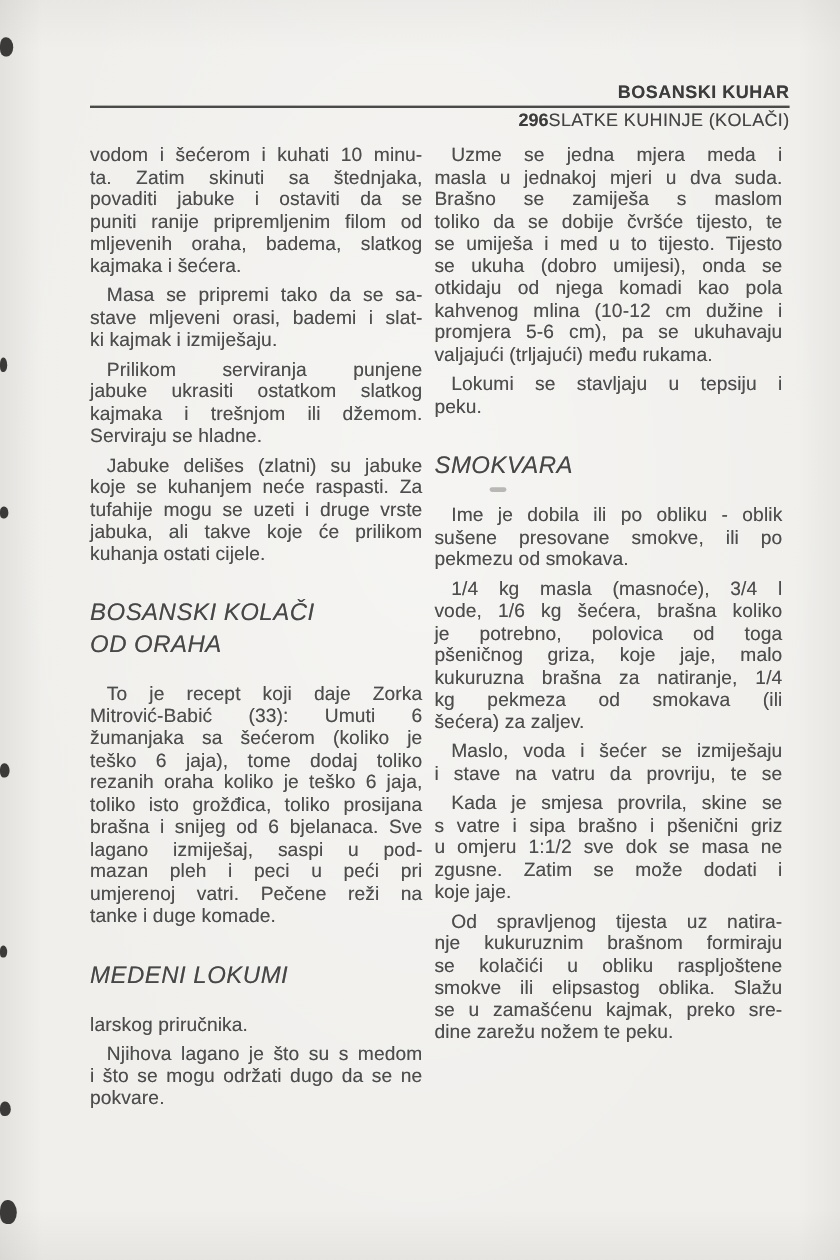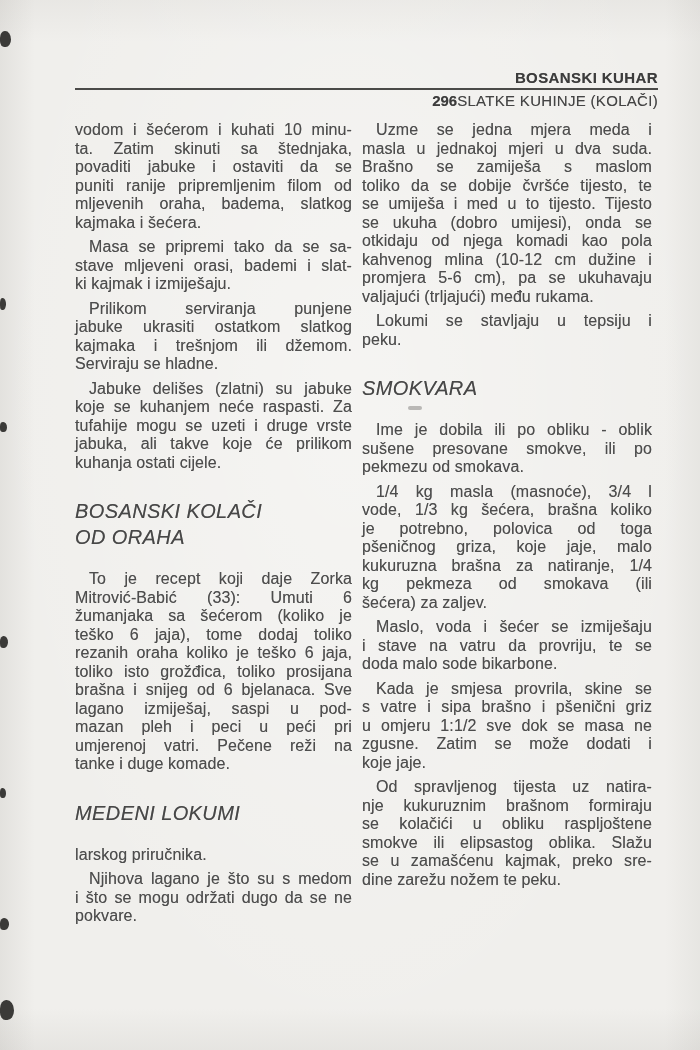--- a/index.html
+++ b/index.html
@@ -152,31 +152,30 @@
       <div class="heading">
         <div class="line first last">SMOKVARA</div>
       </div>
       <div class="para indent">
         <div class="line first">Ime je dobila ili po obliku - oblik</div>
         <div class="line">sušene presovane smokve, ili po</div>
         <div class="line last">pekmezu od smokava.</div>
       </div>
       <div class="para indent">
         <div class="line first">1/4 kg masla (masnoće), 3/4 l</div>
-        <div class="line">vode, 1/3 kg šećera, brašna koliko</div>
+        <div class="line">vode, 1/6 kg šećera, brašna koliko</div>
         <div class="line">je potrebno, polovica od toga</div>
         <div class="line">pšeničnog griza, koje jaje, malo</div>
         <div class="line">kukuruzna brašna za natiranje, 1/4</div>
         <div class="line">kg pekmeza od smokava (ili</div>
         <div class="line last">šećera) za zaljev.</div>
       </div>
       <div class="para indent">
         <div class="line first">Maslo, voda i šećer se izmiješaju</div>
         <div class="line">i stave na vatru da provriju, te se</div>
-        <div class="line last">doda malo sode bikarbone.</div>
       </div>
       <div class="para indent">
         <div class="line first">Kada je smjesa provrila, skine se</div>
         <div class="line">s vatre i sipa brašno i pšenični griz</div>
         <div class="line">u omjeru 1:1/2 sve dok se masa ne</div>
         <div class="line">zgusne. Zatim se može dodati i</div>
         <div class="line last">koje jaje.</div>
       </div>
       <div class="para indent">
         <div class="line first">Od spravljenog tijesta uz natira-</div>

